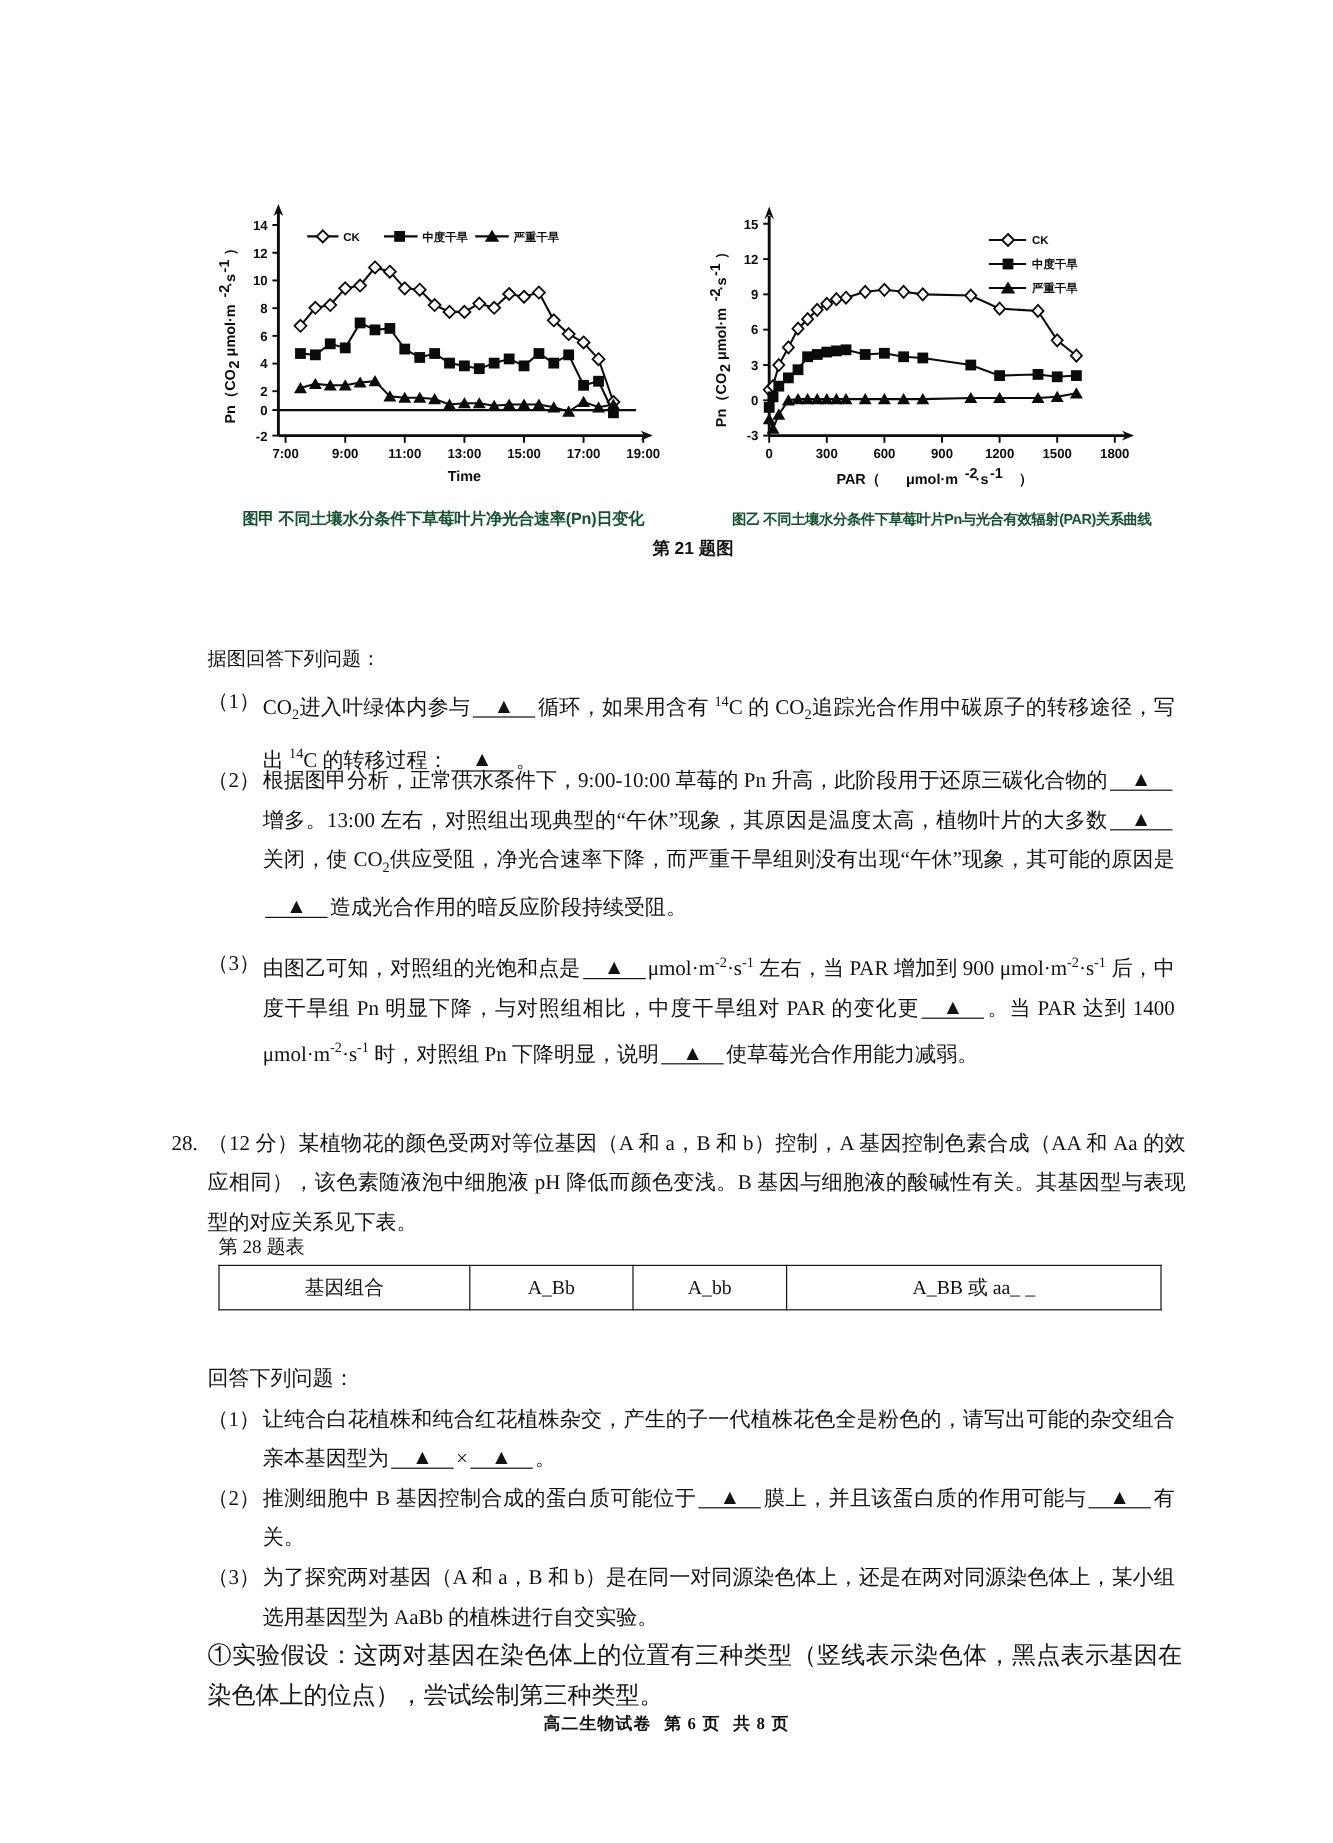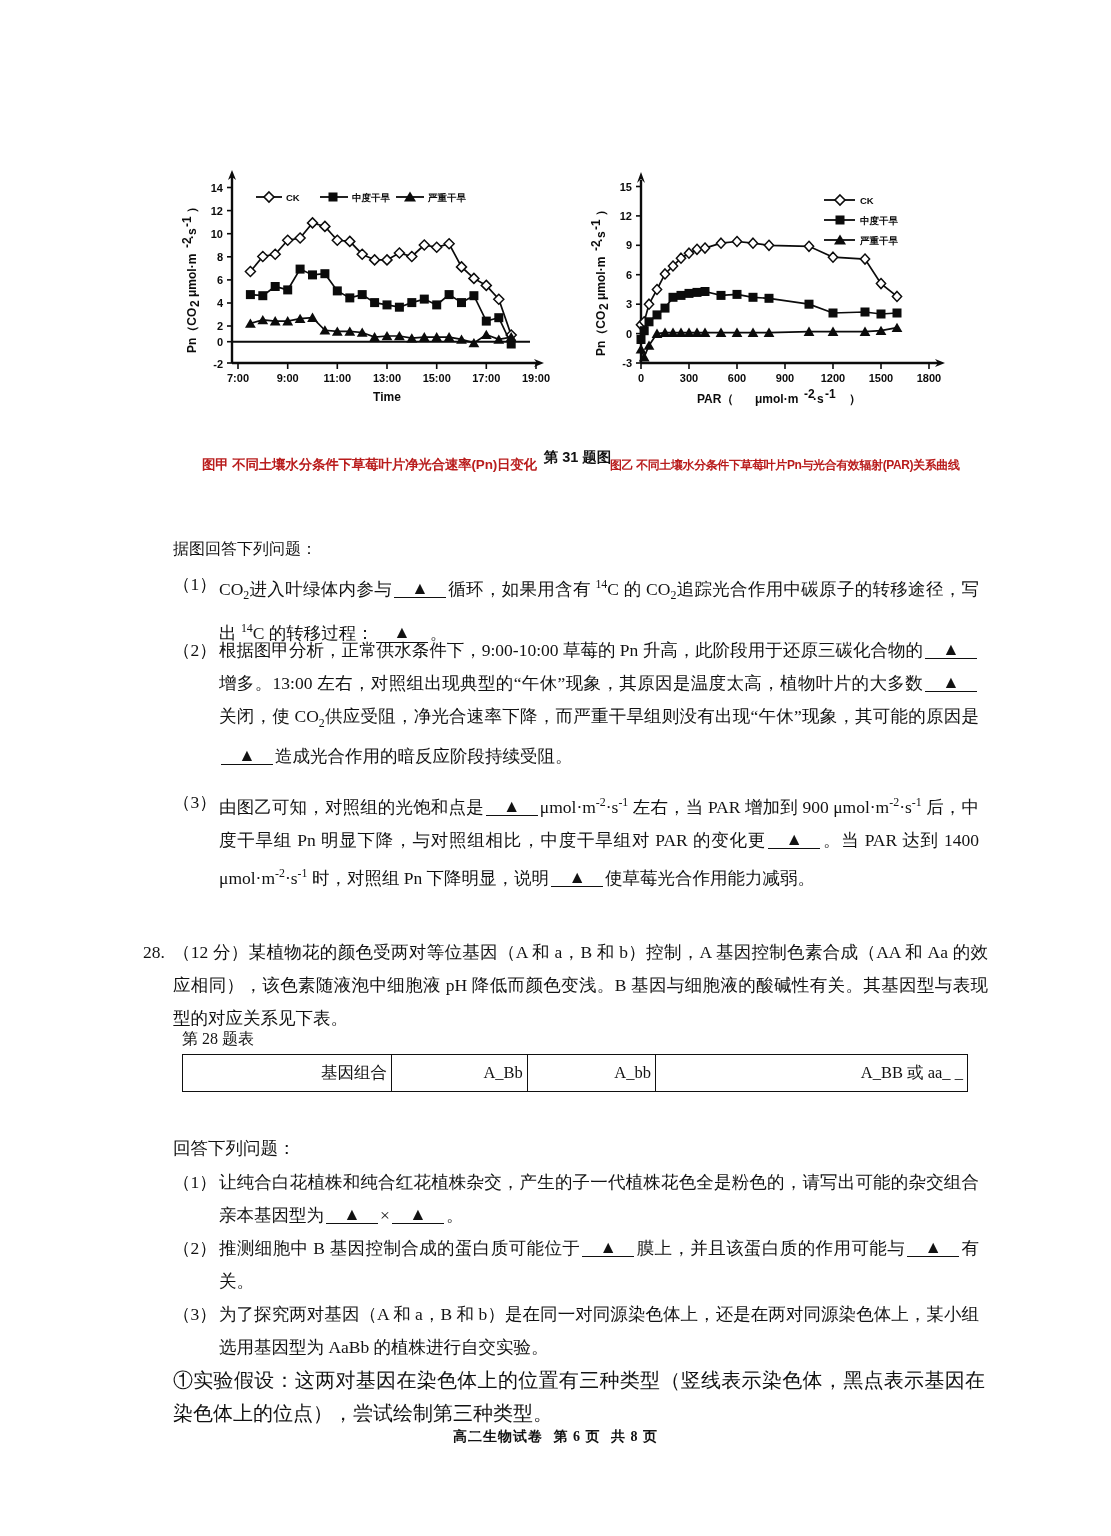--- a/index.html
+++ b/index.html
@@ -42,22 +42,21 @@
 
   .fig-captions {
     position: absolute;
     left: 170px;
     top: 424px;
     width: 815px;
     height: 22px;
     font-family: "Liberation Sans", "DejaVu Sans", sans-serif;
     font-weight: bold;
     font-size: 13.5px;
-    color: #b91c1c;
-    margin-top: 32px;
+    color: #14532d;
   }
   .cap-left {
     position: absolute;
     left: 32px; top: 0;
     letter-spacing: -0.2px;
   }
   .cap-right {
     position: absolute;
     left: 440px; top: 1px;
     font-size: 12px;
@@ -152,21 +151,21 @@
     position: absolute;
     left: 182px;
     top: 1054px;
     width: 786px;
     border-collapse: collapse;
     font-size: 16.5px;
   }
   table.genotable td {
     border: 1.3px solid #111;
     height: 36px;
-    text-align: right;
+    text-align: center;
     vertical-align: middle;
     padding: 0 4px;
   }
   table.genotable td.first { width: 200px; }
 
   .answer-intro {
     position: absolute;
     left: 173px;
     top: 1136px;
     font-size: 17.5px;
@@ -529,21 +528,21 @@
           </g>
         </g>
       </svg>
     </div>
   </div>
 
   <div class="fig-captions">
     <div class="cap-left">图甲 不同土壤水分条件下草莓叶片净光合速率(Pn)日变化</div>
     <div class="cap-right">图乙  不同土壤水分条件下草莓叶片Pn与光合有效辐射(PAR)关系曲线</div>
   </div>
-  <div class="fig-number">第 31 题图</div>
+  <div class="fig-number">第 21 题图</div>
 
 
   <div class="intro">据图回答下列问题：</div>
 
   <div class="qblock q27-1">
     <span class="q-label">（1）</span>
     <div class="q-body"><span>CO</span><sub>2</sub><span>进入叶绿体内参与</span><span class="blank">▲</span><span>循环，如果用含有 </span><sup>14</sup><span>C 的 CO</span><sub>2</sub><span>追踪光合作用中碳原子的转移途径，写出 </span><sup>14</sup><span>C 的转移过程：</span><span class="blank">▲</span><span>。</span></div>
   </div>
 
   <div class="qblock q27-2">

